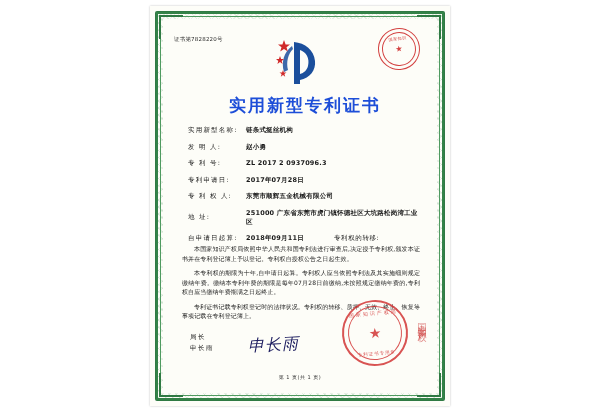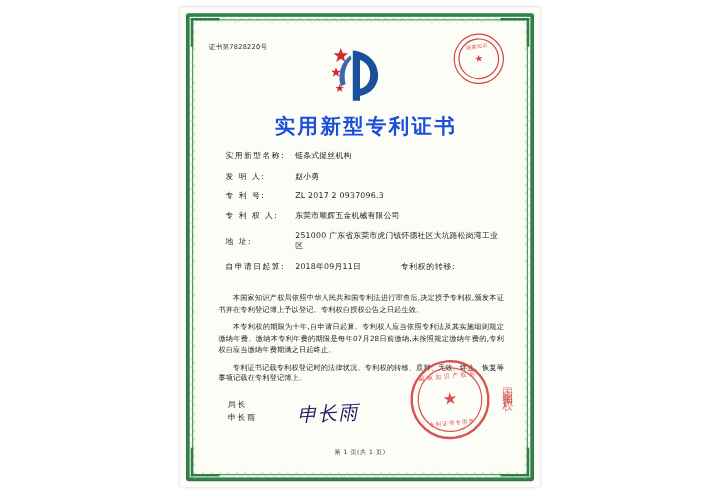--- a/index.html
+++ b/index.html
@@ -179,20 +179,21 @@
   .field-label {
     width: 58px;
     flex: 0 0 58px;
     letter-spacing: 1.2px;
     white-space: nowrap;
   }
   .field-value {
     flex: 1 1 auto;
     letter-spacing: 0.2px;
     word-break: break-all;
+    font-weight: bold;
   }
   .field-row.two-col .field-value {
     flex: 0 0 auto;
     width: 88px;
   }
   .field-label2 {
     flex: 0 0 auto;
     width: 46px;
     letter-spacing: 0.6px;
     white-space: nowrap;
@@ -354,20 +355,24 @@
         <div class="field-row">
           <div class="field-label">发 明 人:</div>
           <div class="field-value">赵小勇</div>
         </div>
 
         <div class="field-row">
           <div class="field-label">专 利 号:</div>
           <div class="field-value">ZL 2017 2 0937096.3</div>
         </div>
 
+        <div class="field-row">
+          <div class="field-label">专利申请日:</div>
+          <div class="field-value">2017年07月28日</div>
+        </div>
 
         <div class="field-row">
           <div class="field-label">专 利 权 人:</div>
           <div class="field-value">东莞市顺辉五金机械有限公司</div>
         </div>
 
         <div class="field-row">
           <div class="field-label">地 址:</div>
           <div class="field-value">251000 广东省东莞市虎门镇怀德社区大坑路松岗湾工业区</div>
         </div>

